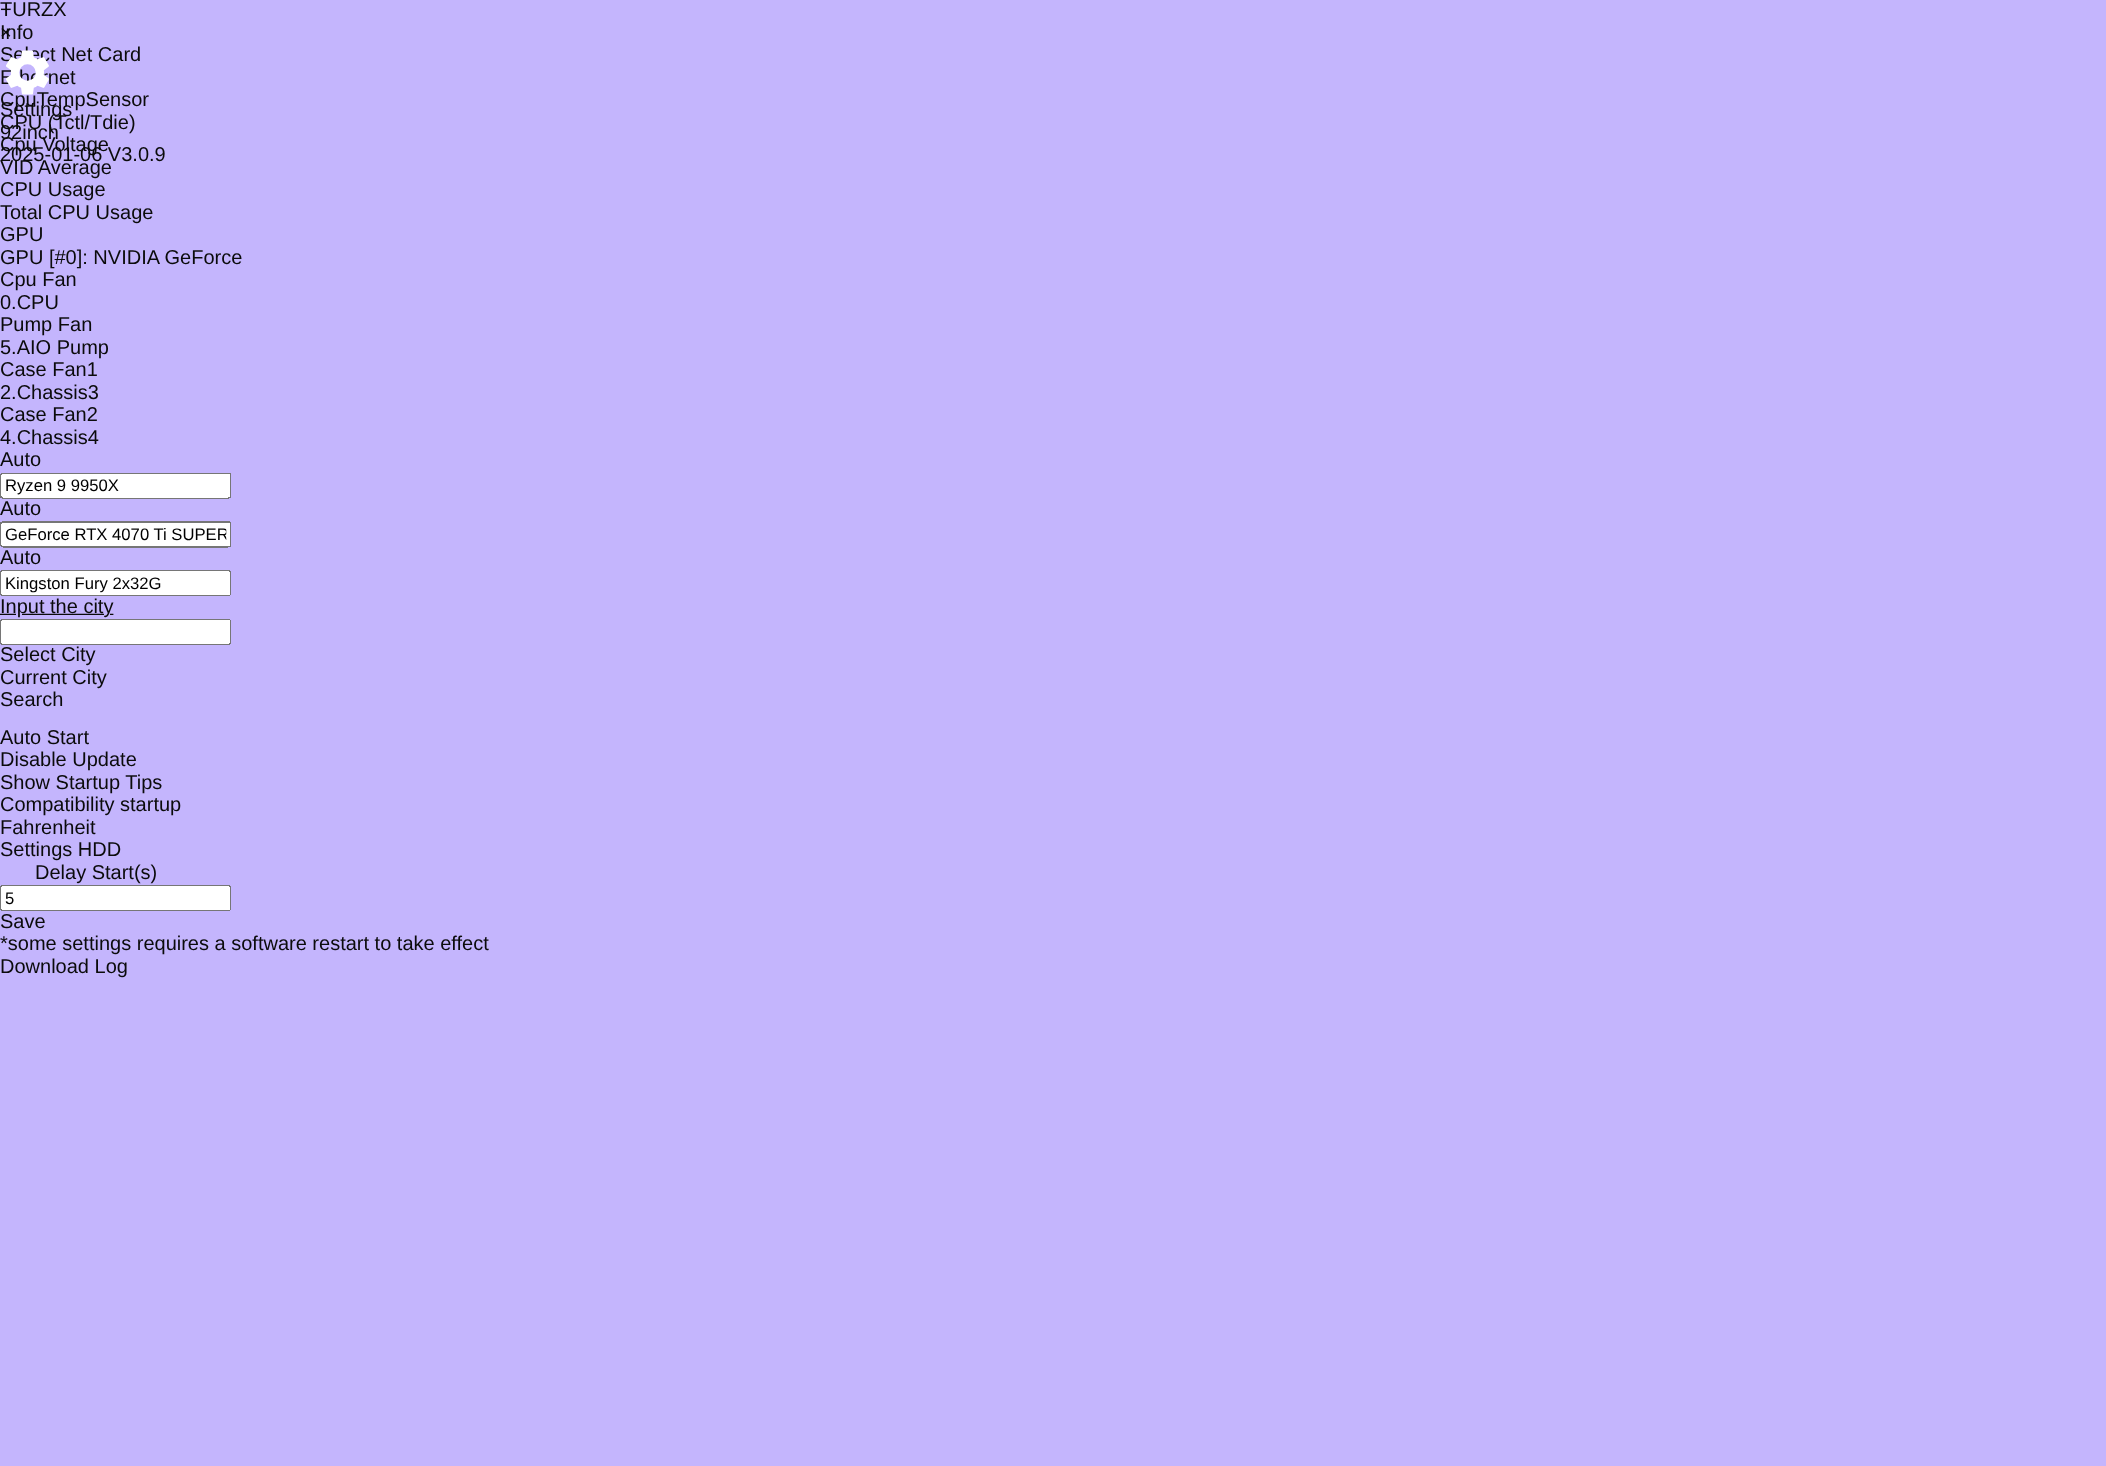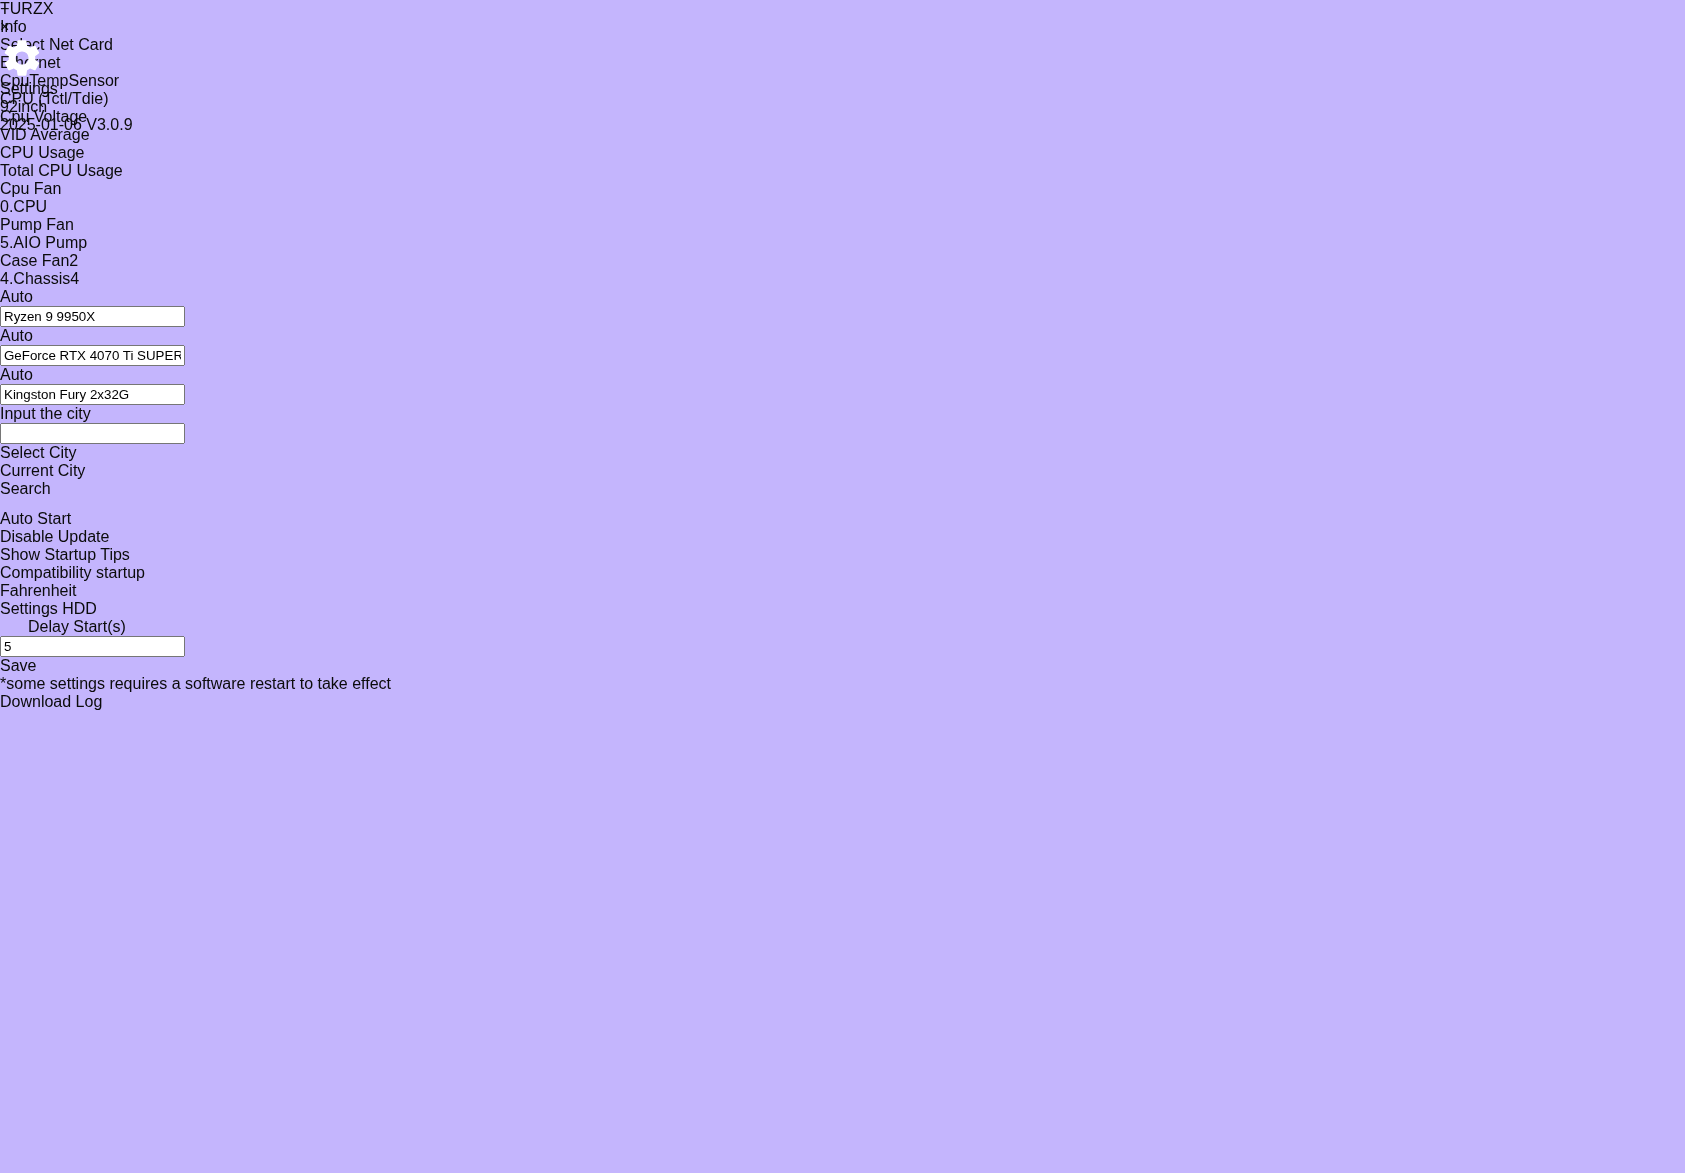--- a/index.html
+++ b/index.html
@@ -150,37 +150,51 @@
     </div>
 
     <div class="frow">
       <div class="flabel">CPU Usage</div>
       <div class="control dropdown">
         <span class="dval dim">Total CPU Usage</span>
         <span class="arrow"></span>
       </div>
     </div>
 
+    <div class="frow">
+      <div class="flabel">GPU</div>
+      <div class="control dropdown outlined">
+        <span class="dval dim">GPU [#0]: NVIDIA GeForce</span>
+        <span class="arrow"></span>
+      </div>
+    </div>
 
     <div class="frow">
       <div class="flabel">Cpu Fan</div>
       <div class="control dropdown">
         <span class="dval dim">0.CPU</span>
         <span class="arrow"></span>
       </div>
     </div>
 
     <div class="frow">
       <div class="flabel">Pump Fan</div>
       <div class="control dropdown">
         <span class="dval dim">5.AIO Pump</span>
         <span class="arrow"></span>
       </div>
     </div>
 
+    <div class="frow">
+      <div class="flabel">Case Fan1</div>
+      <div class="control dropdown">
+        <span class="dval dim">2.Chassis3</span>
+        <span class="arrow"></span>
+      </div>
+    </div>
 
     <div class="frow">
       <div class="flabel">Case Fan2</div>
       <div class="control dropdown">
         <span class="dval dim">4.Chassis4</span>
         <span class="arrow"></span>
       </div>
     </div>
 
     <div class="frow">
@@ -206,21 +220,21 @@
       </div>
       <input class="control tinput" value="Kingston Fury 2x32G" style="">
     </div>
 
   </div>
 
   
   <div class="col-divider"></div>
 
   
-  <div class="rlabel" style="top:134px;">Input the city</div>
+  <div class="rlabel" style="top:134px;text-decoration:underline;">Input the city</div>
   <input class="city-input" value="" style="">
 
   <div class="rlabel" style="top:218px;">Select City</div>
   <div class="select-city">
     <span class="arrow"></span>
   </div>
 
   <div class="rlabel" style="top:300px;">Current City</div>
 
   <div class="redaction"></div>

